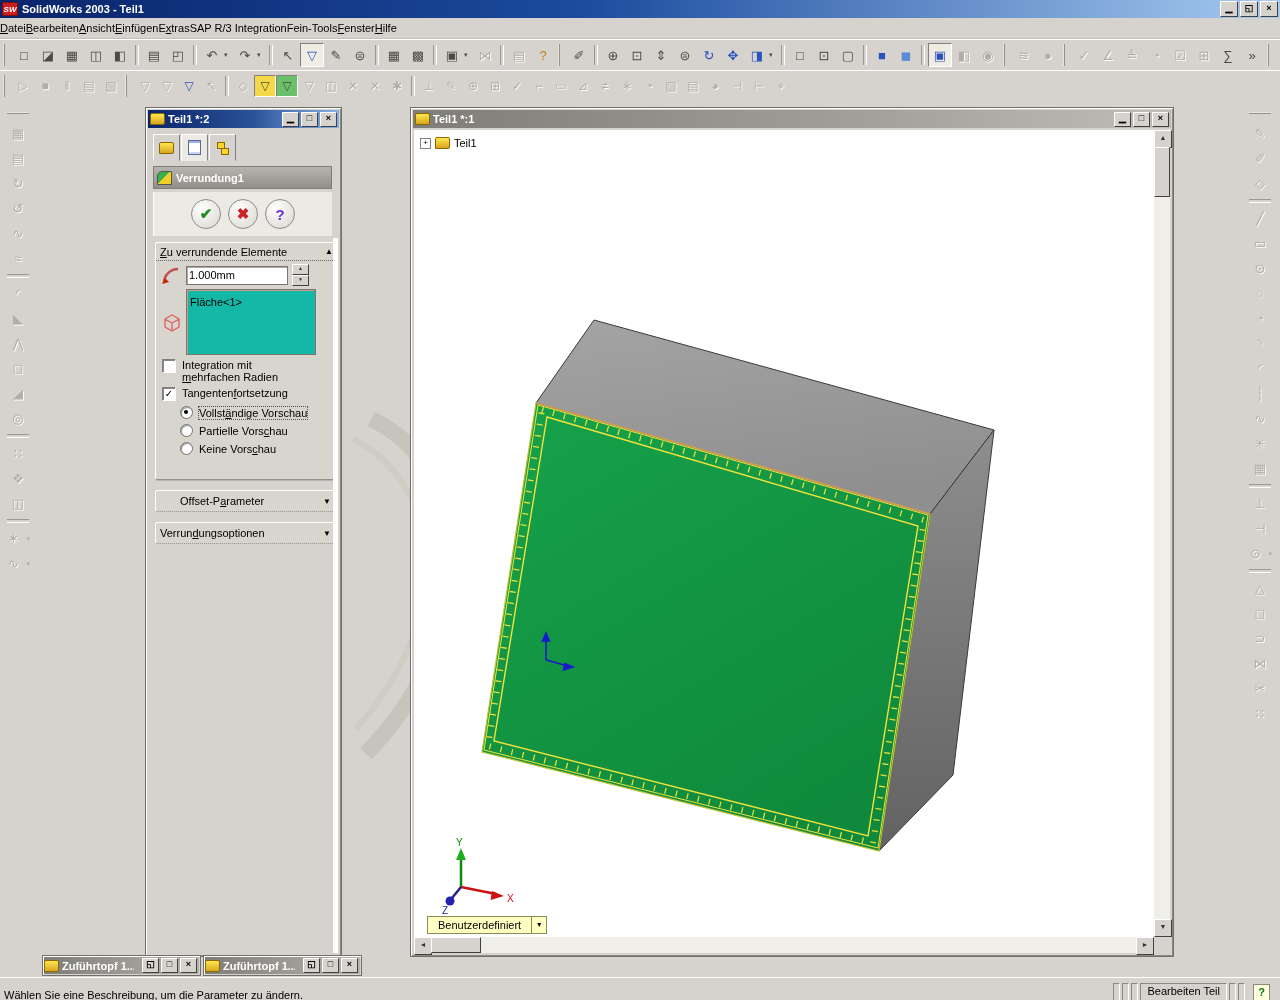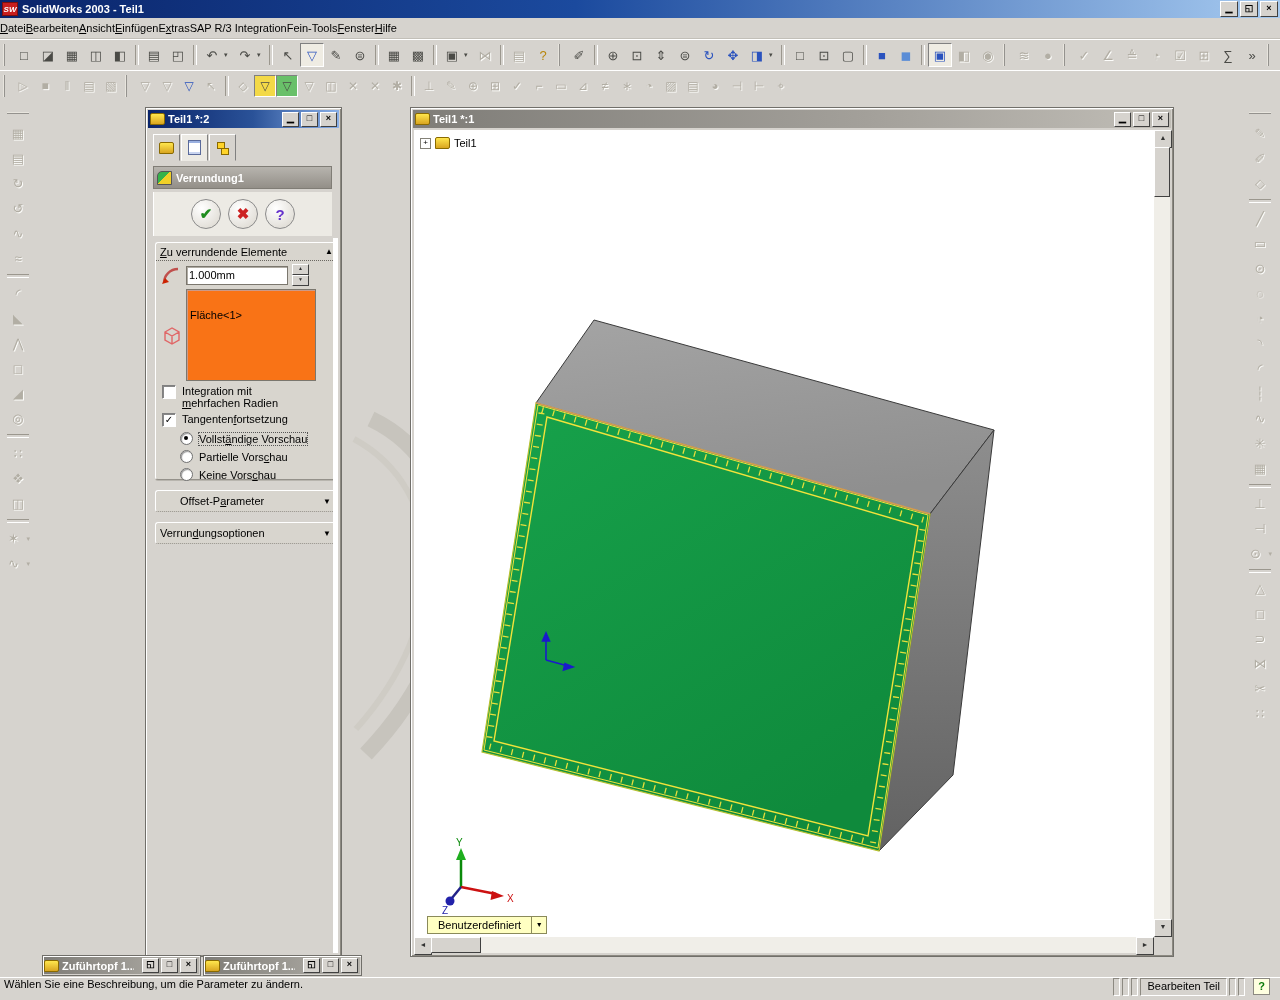--- a/index.html
+++ b/index.html
@@ -85,22 +85,22 @@
   .groupbox{position:absolute;left:6px;width:181px;background:#d8d5ce;border:1px solid;border-radius:3px;
     border-color:#fff #94918a #94918a #fff;box-shadow:0 1px 0 #b8b5ae;}
   .gb-title{display:flex;align-items:center;height:17px;padding:0 4px;border-bottom:1px dotted #6a6761;}
   .gb-arrow{margin-left:auto;font-size:8px;}
   .pm-row{display:flex;align-items:center;padding:3px 4px 0 4px;gap:4px;}
   .num-input{width:96px;height:17px;border:1px solid #7b776e;background:#fff;font:11px "Liberation Sans",sans-serif;
     padding:0 2px;box-shadow:inset 1px 1px 0 #b0aca4;}
   .spin{display:flex;flex-direction:column;}
   .spin b{width:15px;height:9px;background:#d6d3ce;border:1px solid;border-color:#fff #404040 #404040 #fff;
     font-size:5px;line-height:7px;text-align:center;color:#333;font-weight:normal;}
-  .sel-list{width:122px;height:52px;background:#f97316;border:1px solid #7b776e;
-    box-shadow:inset 1px 1px 0 #c98; padding:19px 3px;}
+  .sel-list{width:122px;height:52px;background:#14b8a6;border:1px solid #7b776e;
+    box-shadow:inset 1px 1px 0 #c98; padding:6px 3px;}
   .chkrow{display:flex;align-items:flex-start;gap:6px;padding:4px 4px 0 6px;}
   .chk{width:12px;height:12px;background:#fff;border:1px solid;border-color:#808080 #fff #fff #808080;
     box-shadow:inset 1px 1px 0 #404040a0;font-size:10px;line-height:11px;text-align:center;flex:none;}
   .radrow{display:flex;align-items:center;gap:6px;padding:5px 4px 0 24px;}
   .rad{width:11px;height:11px;border-radius:50%;background:#fff;border:1px solid #707070;
     box-shadow:inset 1px 1px 1px #9a9a9a;position:relative;flex:none;}
   .rad.on::after{content:"";position:absolute;left:3px;top:3px;width:4px;height:4px;border-radius:50%;background:#000;}
   .focusdots{outline:1px dotted #555;}
   .rollbar{position:absolute;left:6px;width:181px;height:22px;background:#d8d5ce;border:1px solid;border-radius:3px;
     border-color:#fff #94918a #94918a #fff;display:flex;align-items:center;padding:0 4px;box-sizing:border-box;
@@ -127,21 +127,21 @@
   
   .mini{position:absolute;top:856px;width:155px;height:19px;background:#d6d3ce;border:1px solid #716f6a;
     box-shadow:inset 1px 1px 0 #fff;z-index:2;display:flex;align-items:center;gap:3px;padding:0 1px;}
   .mini .bar{position:absolute;inset:1px;background:linear-gradient(90deg,#7f7d78,#b5b2ab);z-index:0;}
   .mini *{position:relative;z-index:1;}
   .mini .t{color:#fff;font-weight:bold;white-space:nowrap;overflow:hidden;width:72px;}
   .mini .winbtns .wbtn{width:15px;height:13px;line-height:11px;}
 
   
   .statusbar{position:absolute;left:0;top:977px;width:1280px;height:23px;background:#d6d3ce;
-    border-top:1px solid #fff;display:flex;align-items:flex-start;}
+    border-top:1px solid #fff;display:flex;align-items:flex-end;}
   .st-msg{padding-left:4px;flex:1;}
   .pane{height:16px;border:1px solid;border-color:#8c8981 #fff #fff #8c8981;margin-left:2px;}
   .pane.txt{padding:0 6px;line-height:15px;}
   .helpbox{width:15px;height:15px;margin:0 10px 0 8px;background:#ffffe0;border:1px solid #8c8981;
     color:#0a7a0a;font-weight:bold;text-align:center;line-height:14px;}
 </style>
 </head>
 <body>
 
 <div class="app">

